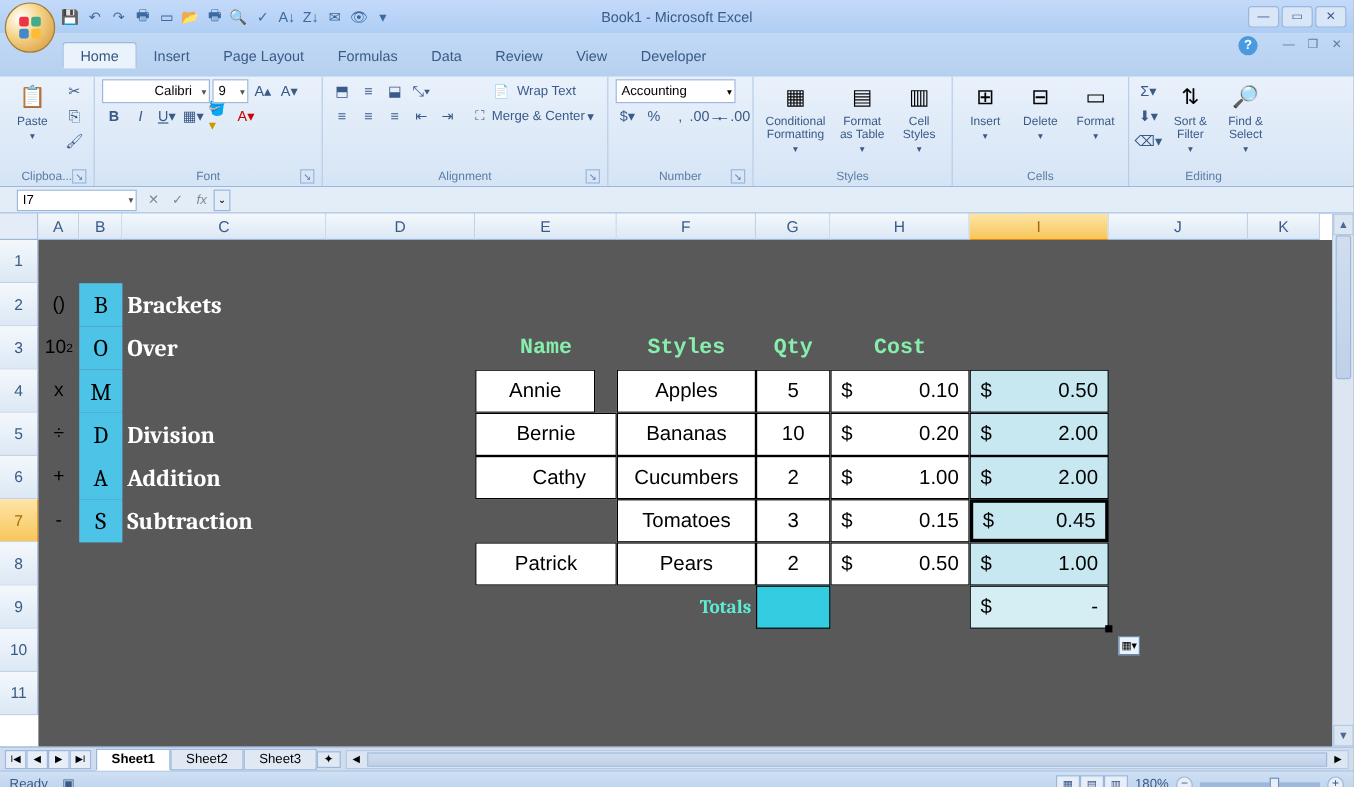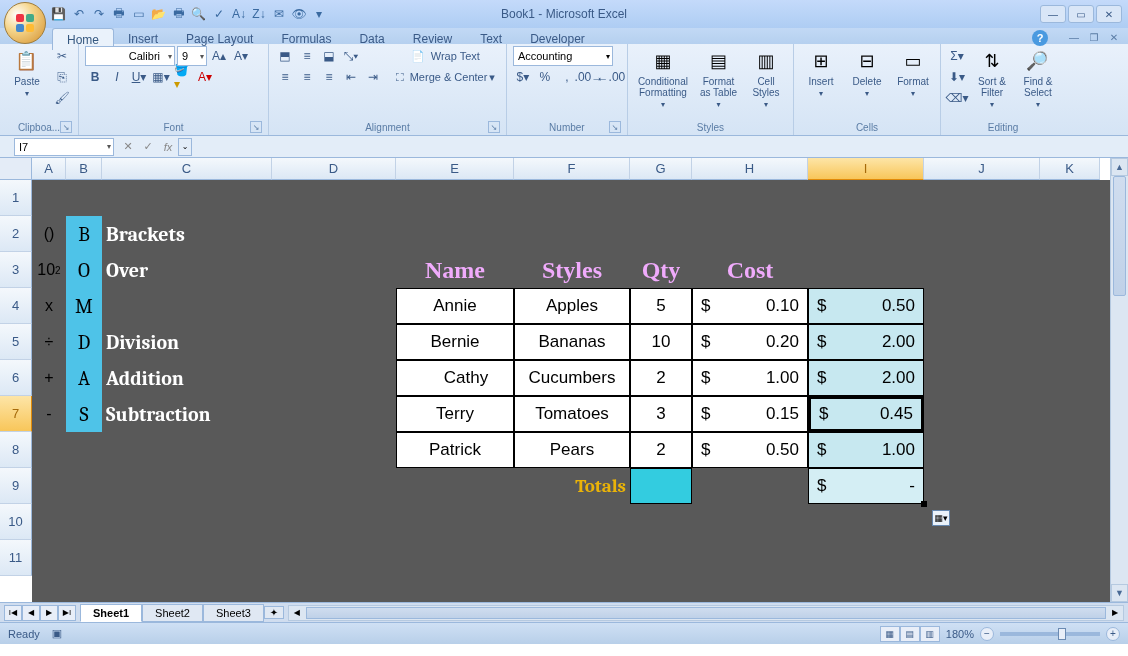--- a/index.html
+++ b/index.html
@@ -16,21 +16,21 @@
 
 .office-btn { position: absolute; left: 4px; top: 2px; width: 42px; height: 42px; border-radius: 50%; background: radial-gradient(circle at 30% 30%, #fff, #f5d58b 40%, #d4902c); border: 1px solid #9f7c3a; z-index: 10; cursor: pointer; display: flex; align-items: center; justify-content: center; }
 .office-btn .dots { width: 18px; height: 18px; display: grid; grid-template-columns: 1fr 1fr; gap: 2px; }
 .office-btn .dots span { border-radius: 2px; }
 .office-btn .dots span:nth-child(1){background:#e34;}
 .office-btn .dots span:nth-child(2){background:#4a8;}
 .office-btn .dots span:nth-child(3){background:#48c;}
 .office-btn .dots span:nth-child(4){background:#fb3;}
 
 
-.tabstrip { height: 16px; background: linear-gradient(#c2d9f5, #b5d0ef); display: flex; padding-left: 52px; align-items: flex-start; }
+.tabstrip { height: 36px; background: linear-gradient(#c2d9f5, #b5d0ef); display: flex; padding-left: 52px; align-items: center; }
 .tab { padding: 4px 14px 3px; font-size: 12px; color: #3a5a87; cursor: pointer; }
 .tab.active { background: #eaf2fb; border: 1px solid #9bb8dc; border-bottom: none; border-radius: 3px 3px 0 0; color: #35587f; font-weight: 500; }
 
 
 .ribbon { height: 92px; background: linear-gradient(#e9f1fb, #d5e4f5); border-bottom: 1px solid #9bb8dc; display: flex; }
 .group { border-right: 1px solid #b8cde6; padding: 2px 6px 0; display: flex; flex-direction: column; position: relative; }
 .group-body { flex: 1; display: flex; align-items: flex-start; gap: 4px; }
 .group-label { font-size: 10px; color: #5a7ca5; text-align: center; padding: 2px 0; position: relative; }
 .group-label .dlg { position: absolute; right: 0; bottom: 2px; width: 12px; height: 12px; border: 1px solid #9bb8dc; font-size: 8px; display: flex; align-items: center; justify-content: center; color: #5a7ca5; cursor: pointer; }
 
@@ -72,25 +72,25 @@
 
 .cells { position: relative; background: #595959; flex: 1; }
 .cell { position: absolute; border-right: 0px solid #777; border-bottom: 0px solid #777; font-size: 15px; display: flex; align-items: center; padding: 0 4px; }
 
 
 .bm-sym { color: #000; font-size: 16px; justify-content: center; }
 .bm-let { background: #4ec3e8; color: #000; font-size: 20px; font-family: Cambria, serif; justify-content: center; font-weight: 500; }
 .bm-word { color: #fff; font-family: Cambria, serif; font-size: 20px; font-weight: bold; }
 
 
-.th { color: #f0abfc; font-family: Liberation Serif, serif; font-size: 24px; font-weight: bold; justify-content: center; }
+.th { color: #86efac; font-family: Liberation Mono, monospace; font-size: 18px; font-weight: bold; justify-content: center; }
 .td { background: #fff; color: #000; border: 1px solid #000; justify-content: center; font-size: 17px; }
 .td.money { justify-content: space-between; padding: 0 8px; }
 .td.sub { background: #c7e8f0; }
-.tot-lbl { color: #eab308; font-family: Cambria, serif; font-size: 19px; font-weight: bold; justify-content: flex-end; }
+.tot-lbl { color: #5eead4; font-family: Cambria, serif; font-size: 16px; font-weight: bold; justify-content: flex-end; }
 .tot-qty { background: #33cce0; border: 1px solid #000; }
 .tot-sub { background: #d4eef4; border: 1px solid #000; justify-content: space-between; padding: 0 8px; font-size: 17px; }
 
 .active-cell { border: 3px solid #000 !important; z-index: 5; }
 .fill-handle { position: absolute; width: 6px; height: 6px; background: #000; z-index: 6; }
 .autofill-opts { position: absolute; width: 18px; height: 16px; border: 1px solid #6688b0; background: #eaf2fb; font-size: 9px; display: flex; align-items: center; justify-content: center; cursor: pointer; }
 
 .vscroll { width: 18px; background: #dce6f2; border-left: 1px solid #b5c9e0; position: relative; }
 .vscroll .arr { height: 18px; display: flex; align-items: center; justify-content: center; font-size: 9px; color: #4a6a95; cursor: pointer; border: 1px solid #b5c9e0; }
 .vscroll .thumb { position: absolute; top: 18px; left: 2px; right: 2px; height: 120px; background: linear-gradient(#d0ddef,#bfd1e8); border: 1px solid #9bb8dc; border-radius: 2px; cursor: pointer; }
@@ -164,21 +164,21 @@
   <div class="dc">✕</div>
 </div>
 
 <div class="tabstrip" id="tabstrip">
     <div class="tab active">Home</div>
     <div class="tab">Insert</div>
     <div class="tab">Page Layout</div>
     <div class="tab">Formulas</div>
     <div class="tab">Data</div>
     <div class="tab">Review</div>
-    <div class="tab">Text</div>
+    <div class="tab">View</div>
     <div class="tab">Developer</div>
   </div>
 
 <div class="ribbon">
 
   <div class="group">
     <div class="group-body">
       <div class="bigbtn">
         <div class="ico">📋</div>
         <div class="lbl">Paste</div>
@@ -396,21 +396,21 @@
           <div class="cell bm-sym" style="left: 0px; top: 180px; width: 34px; height: 36px;">+</div>
           <div class="cell bm-let" style="left: 34px; top: 180px; width: 36px; height: 36px;">A</div>
           <div class="cell bm-word" style="left: 70px; top: 180px; width: 170px; height: 36px;">Addition</div>
           <div class="cell bm-sym" style="left: 0px; top: 216px; width: 34px; height: 36px;">-</div>
           <div class="cell bm-let" style="left: 34px; top: 216px; width: 36px; height: 36px;">S</div>
           <div class="cell bm-word" style="left: 70px; top: 216px; width: 170px; height: 36px;">Subtraction</div>
           <div class="cell th" style="left: 364px; top: 72px; width: 118px; height: 36px;">Name</div>
           <div class="cell th" style="left: 482px; top: 72px; width: 116px; height: 36px;">Styles</div>
           <div class="cell th" style="left: 598px; top: 72px; width: 62px; height: 36px;">Qty</div>
           <div class="cell th" style="left: 660px; top: 72px; width: 116px; height: 36px;">Cost</div>
-          <div class="cell td" style="left: 364px; top: 108px; width: 118px; height: 36px;">Annie</div>
+          <div class="cell td" style="left: 364px; top: 108px; width: 100px; height: 36px;">Annie</div>
           <div class="cell td" style="left: 482px; top: 108px; width: 116px; height: 36px;">Apples</div>
           <div class="cell td" style="left: 598px; top: 108px; width: 62px; height: 36px;">5</div>
           <div class="cell td money" style="left: 660px; top: 108px; width: 116px; height: 36px;">
             <span>$</span>
             <span>0.10</span>
           </div>
           <div class="cell td money sub" style="left: 776px; top: 108px; width: 116px; height: 36px;">
             <span>$</span>
             <span>0.50</span>
           </div>
@@ -429,21 +429,20 @@
           <div class="cell td" style="left: 482px; top: 180px; width: 116px; height: 36px;">Cucumbers</div>
           <div class="cell td" style="left: 598px; top: 180px; width: 62px; height: 36px;">2</div>
           <div class="cell td money" style="left: 660px; top: 180px; width: 116px; height: 36px;">
             <span>$</span>
             <span>1.00</span>
           </div>
           <div class="cell td money sub" style="left: 776px; top: 180px; width: 116px; height: 36px;">
             <span>$</span>
             <span>2.00</span>
           </div>
-          <div class="cell td" style="left: 364px; top: 216px; width: 118px; height: 36px;">Terry</div>
           <div class="cell td" style="left: 482px; top: 216px; width: 116px; height: 36px;">Tomatoes</div>
           <div class="cell td" style="left: 598px; top: 216px; width: 62px; height: 36px;">3</div>
           <div class="cell td money" style="left: 660px; top: 216px; width: 116px; height: 36px;">
             <span>$</span>
             <span>0.15</span>
           </div>
           <div class="cell td money sub active-cell" style="left: 776px; top: 216px; width: 116px; height: 36px;">
             <span>$</span>
             <span>0.45</span>
           </div>

